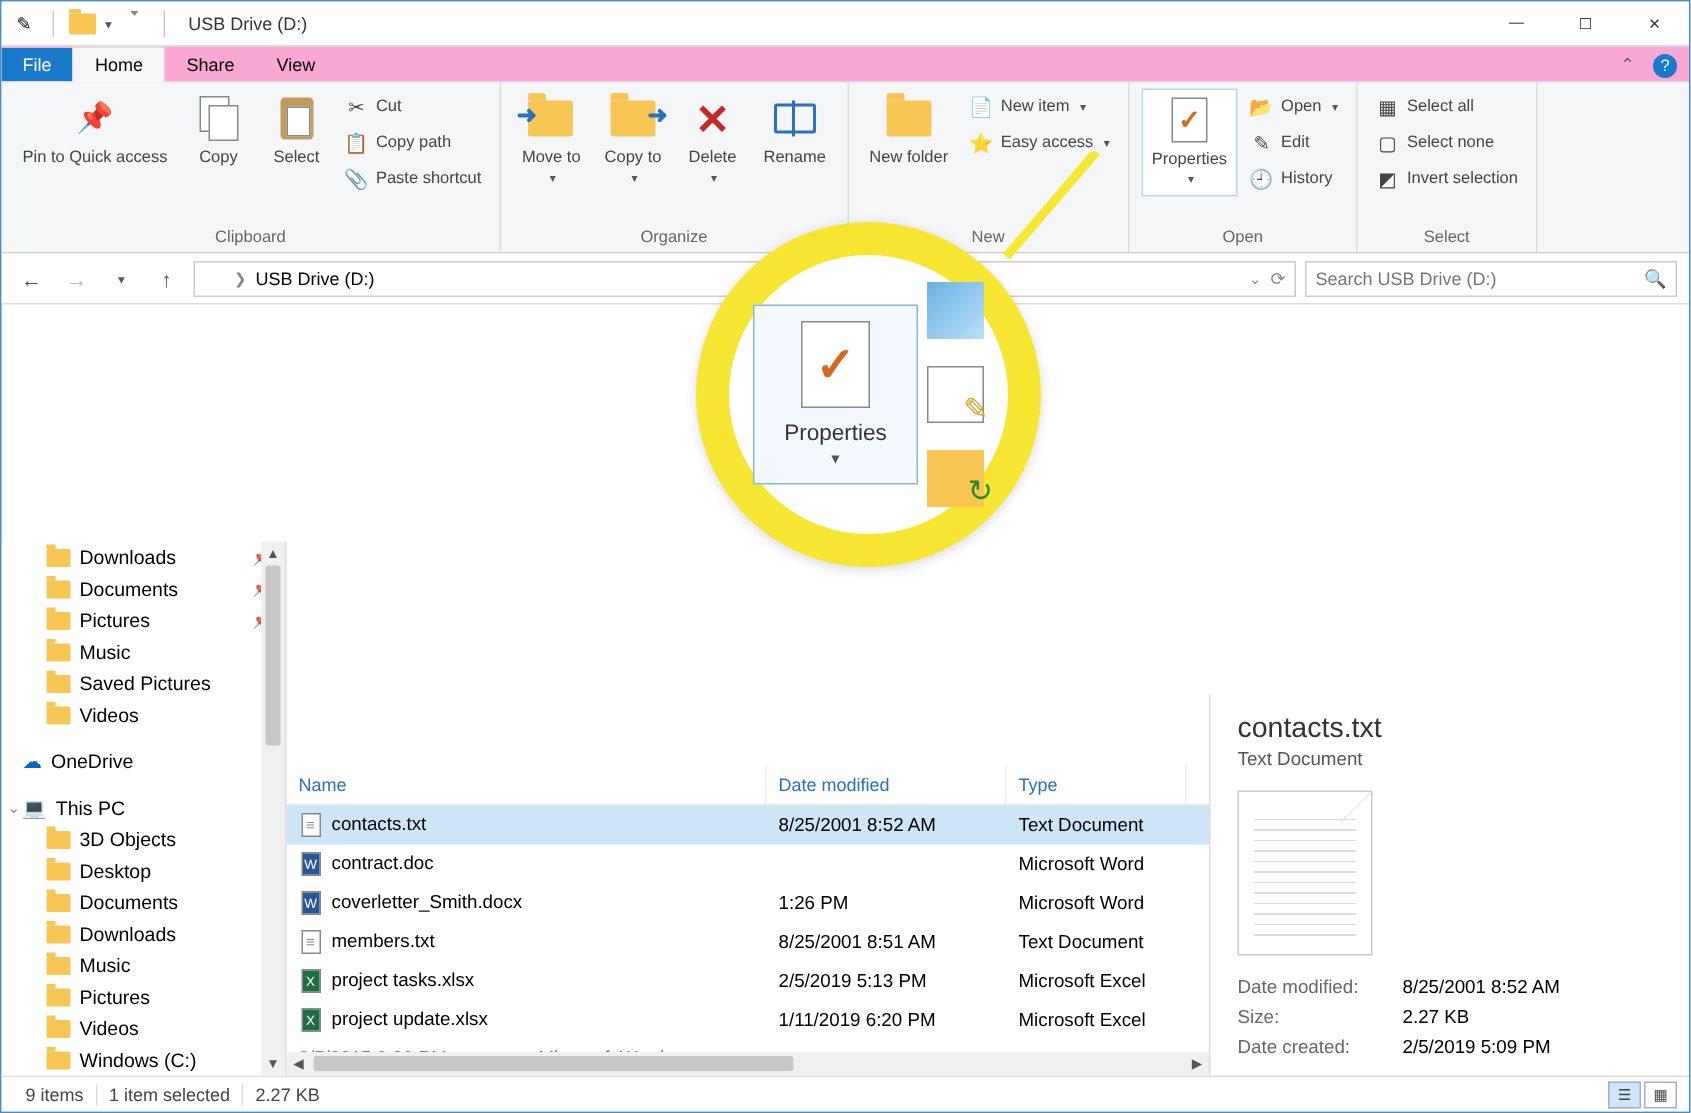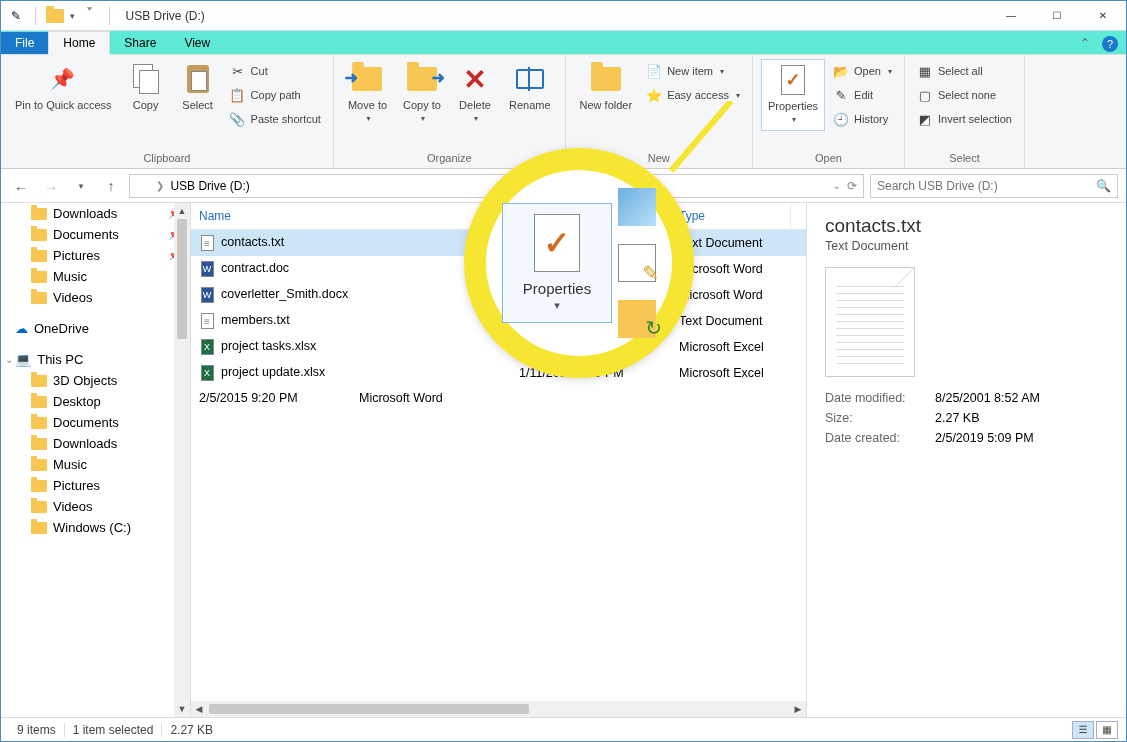--- a/index.html
+++ b/index.html
@@ -11,21 +11,21 @@
 .titlebar .qat-icon { width: 18px; height: 18px; display: flex; align-items: center; justify-content: center; }
 .titlebar .folder-mini { width: 18px; height: 14px; background: #f7c653; border-radius: 1px; position: relative; }
 .titlebar .folder-mini::before { content: ''; position: absolute; top: -3px; left: 0; width: 8px; height: 3px; background: #f7c653; border-radius: 1px 1px 0 0; }
 .titlebar .qat-drop { font-size: 9px; color: #555; }
 .titlebar .sep { width: 1px; height: 18px; background: #ccc; margin: 0 4px; }
 .titlebar .title-text { flex: 1; padding-left: 6px; color: #333; }
 .titlebar .win-controls { display: flex; }
 .titlebar .win-btn { width: 46px; height: 30px; display: flex; align-items: center; justify-content: center; font-size: 10px; color: #333; }
 
 
-.ribbon-tabs { display: flex; align-items: end; height: 24px; background: #5eead4; border-bottom: 1px solid #ddd; font-size: 12px; }
+.ribbon-tabs { display: flex; align-items: end; height: 24px; background: #f9a8d4; border-bottom: 1px solid #ddd; font-size: 12px; }
 .ribbon-tabs .tab { padding: 4px 14px; cursor: default; }
 .ribbon-tabs .tab.file { background: #1979ca; color: #fff; }
 .ribbon-tabs .tab.active { border: 1px solid #ddd; border-bottom: 1px solid #f5f6f7; margin-bottom: -1px; background: #f5f6f7; }
 .ribbon-tabs .spacer { flex: 1; }
 .ribbon-tabs .collapse { padding: 4px 8px; color: #666; }
 .ribbon-tabs .help { width: 16px; height: 16px; border-radius: 50%; background: #1979ca; color: #fff; display: flex; align-items: center; justify-content: center; font-size: 11px; margin: 0 8px 2px 4px; }
 
 
 .ribbon { height: 114px; background: #f5f6f7; border-bottom: 1px solid #ccc; display: flex; font-size: 11px; color: #444; }
 .ribbon .group { display: flex; flex-direction: column; border-right: 1px solid #ddd; padding: 4px 8px 0; }
@@ -59,21 +59,21 @@
 
 .toolbar { height: 34px; display: flex; align-items: center; gap: 6px; padding: 0 8px; border-bottom: 1px solid #ddd; background: #fff; }
 .toolbar .navbtn { width: 24px; height: 24px; display: flex; align-items: center; justify-content: center; color: #555; font-size: 14px; }
 .toolbar .navbtn.disabled { color: #bbb; }
 .toolbar .address { flex: 1; height: 24px; border: 1px solid #ccc; display: flex; align-items: center; gap: 6px; padding: 0 6px; font-size: 12px; }
 .toolbar .address .crumb { display: flex; align-items: center; gap: 4px; }
 .toolbar .search { width: 248px; height: 24px; border: 1px solid #ccc; display: flex; align-items: center; padding: 0 6px; font-size: 12px; color: #888; }
 .toolbar .search input { border: none; outline: none; flex: 1; font-size: 12px; color: #555; background: transparent; }
 
 
-.main { display: flex; height: calc(742px - 30px - 24px - 114px - 34px - 24px - 2px); }
+.main { display: flex; height: calc(742px - 30px - 24px - 114px - 34px - 24px - 2px); align-items: flex-end; }
 .nav-pane { width: 190px; border-right: 1px solid #ddd; overflow: hidden; font-size: 13px; background: #fff; position: relative; }
 .nav-pane .tree-item { display: flex; align-items: center; gap: 6px; padding: 3px 8px 3px 30px; white-space: nowrap; }
 .nav-pane .tree-item.top { padding-left: 14px; font-weight: normal; }
 .nav-pane .folder-ic { width: 16px; height: 12px; background: #f7c653; border-radius: 1px; position: relative; flex-shrink: 0; }
 .nav-pane .folder-ic::before { content: ''; position: absolute; top: -3px; left: 0; width: 6px; height: 3px; background: #f7c653; }
 .nav-pane .pin-ic { color: #888; font-size: 11px; margin-left: auto; }
 .nav-pane .chev { position: absolute; left: 4px; font-size: 10px; color: #888; }
 .nav-pane .scrollbar { position: absolute; right: 0; top: 0; bottom: 0; width: 16px; background: #f0f0f0; display: flex; flex-direction: column; }
 .nav-pane .sb-btn { height: 16px; display: flex; align-items: center; justify-content: center; font-size: 9px; color: #555; }
 .nav-pane .sb-thumb { background: #c8c8c8; margin: 0 3px; border-radius: 2px; height: 120px; }
@@ -347,20 +347,24 @@
           <span class="folder-ic"></span>
           <span>Pictures</span>
           <span class="pin-ic">📌</span>
         </div>
         <div class="tree-item">
           <span class="folder-ic"></span>
           <span>Music</span>
         </div>
         <div class="tree-item">
           <span class="folder-ic"></span>
+          <span>Saved Pictures</span>
+        </div>
+        <div class="tree-item">
+          <span class="folder-ic"></span>
           <span>Videos</span>
         </div>
       </div>
     <div style="height:10px"></div>
     <div class="tree-item top">
         <span style="color:#0a66c2;">☁</span>
         <span>OneDrive</span>
       </div>
     <div style="height:10px"></div>
     <div class="tree-item top" style="position:relative;">

